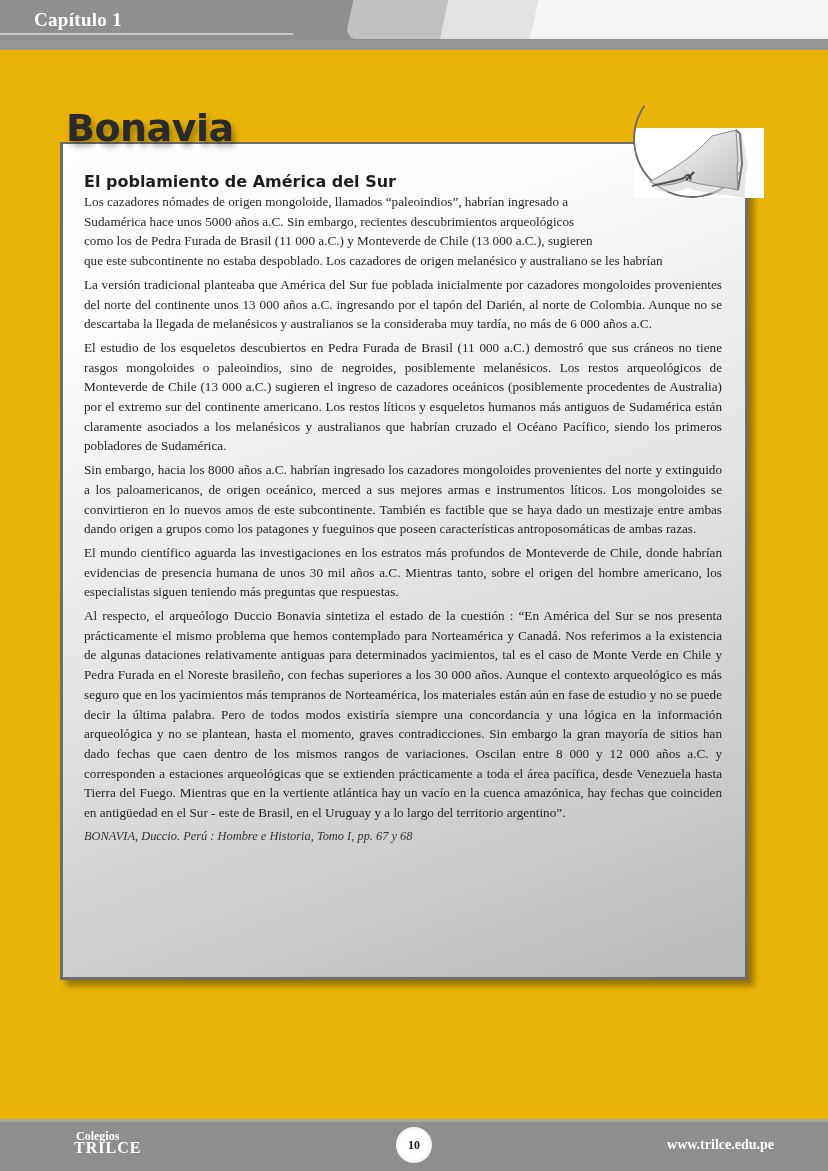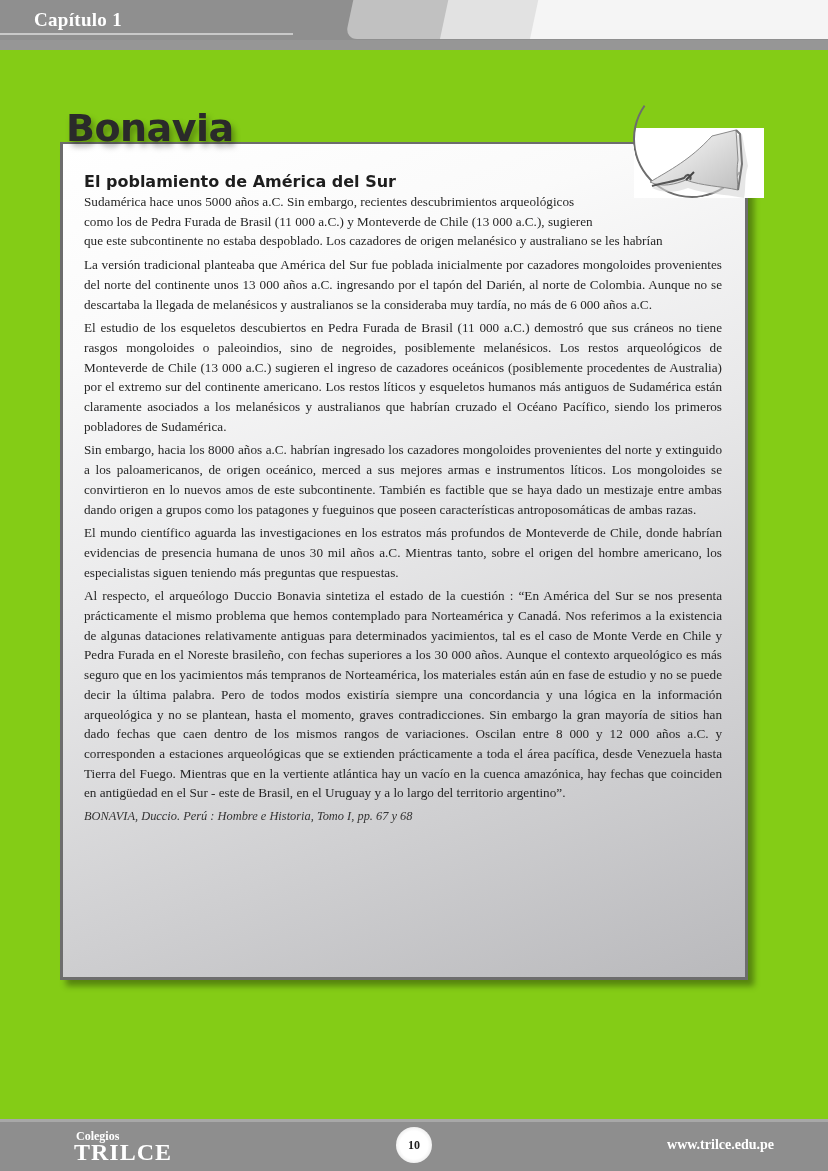--- a/index.html
+++ b/index.html
@@ -1,21 +1,21 @@
 <!DOCTYPE html>
 <html><head>
   <meta charset="utf-8">
   <style>
     * { box-sizing: border-box; margin: 0; padding: 0; }
     html, body {
       width: 828px; height: 1171px; overflow: hidden;
       background: #ffffff;
       font-family: "Liberation Serif", serif;
     }
-    .page { position: relative; width: 828px; height: 1171px; background: #84cc16; }
+    .page { position: relative; width: 828px; height: 1171px; background: #eab308; }
 
     
     .header {
       position: absolute; left: 0; top: 0; width: 828px; height: 50px;
       background: #8f8f8f; overflow: hidden;
     }
     .header .strip {
       position: absolute; left: 0; top: 40px; width: 828px; height: 10px;
       background: #969696;
     }
@@ -97,21 +97,21 @@
     }
     .footer .topline {
       position: absolute; left: 0; top: 0; width: 828px; height: 3px; background: #a8a8a8;
     }
     .brand-small {
       position: absolute; left: 76px; top: 10px;
       font-family: "Liberation Serif", serif; font-weight: bold; font-size: 12px; color: #fff;
     }
     .brand-big {
       position: absolute; left: 74px; top: 20px;
-      font-family: "Liberation Serif", serif; font-weight: bold; font-size: 24px; color: #fff; letter-spacing: 1px;
+      font-family: "Liberation Serif", serif; font-weight: bold; font-size: 16px; color: #fff; letter-spacing: 1px;
     }
     .page-badge {
       position: absolute; left: 396px; top: 8px; width: 36px; height: 36px; border-radius: 50%;
       background: radial-gradient(circle, #ffffff 55%, #ececec 75%, #bdbdbd 100%);
       display: flex; align-items: center; justify-content: center;
       font-family: "Liberation Serif", serif; font-weight: bold; font-size: 12px; color: #222;
     }
     .website {
       position: absolute; right: 54px; top: 18px;
       font-family: "Liberation Serif", serif; font-weight: bold; font-size: 14px; color: #fff;
@@ -151,20 +151,21 @@
       <path d="M96 2 L100 6 L102 36 L98 62" fill="none" stroke="#777" stroke-width="2"></path>
       <path d="M12 58 C24 54, 34 54, 44 50 C48 44, 52 48, 50 52" fill="none" stroke="#555" stroke-width="2"></path>
       <path d="M46 52 L54 44" stroke="#444" stroke-width="2"></path>
     </svg>
   </div>
 
   <div class="content">
     <div class="article-title">El poblamiento de América del Sur</div>
 
     <div class="para narrow">
+      <span class="line">Los cazadores nómades de origen mongoloide, llamados “paleoindios”, habrían ingresado a</span>
       <span class="line">Sudamérica hace unos 5000 años a.C. Sin embargo, recientes descubrimientos arqueológicos</span>
       <span class="line">como los de Pedra Furada de Brasil (11 000 a.C.) y Monteverde de Chile (13 000 a.C.), sugieren</span>
       <span class="line" style="width:638px;">que este subcontinente no estaba despoblado. Los cazadores de origen melanésico y australiano se les habrían</span>
     </div>
 
     <p class="para">La versión tradicional planteaba que América del Sur fue poblada inicialmente por cazadores mongoloides provenientes del norte del continente unos 13 000 años a.C. ingresando por el tapón del Darién, al norte de Colombia. Aunque no se descartaba la llegada de melanésicos y australianos se la consideraba muy tardía, no más de 6 000 años a.C.</p>
     <p class="para">El estudio de los esqueletos descubiertos en Pedra Furada de Brasil (11 000 a.C.) demostró que sus cráneos no tiene rasgos mongoloides o paleoindios, sino de negroides, posiblemente melanésicos. Los restos arqueológicos de Monteverde de Chile (13 000 a.C.) sugieren el ingreso de cazadores oceánicos (posiblemente procedentes de Australia) por el extremo sur del continente americano. Los restos líticos y esqueletos humanos más antiguos de Sudamérica están claramente asociados a los melanésicos y australianos que habrían cruzado el Océano Pacífico, siendo los primeros pobladores de Sudamérica.</p>
     <p class="para">Sin embargo, hacia los 8000 años a.C. habrían ingresado los cazadores mongoloides provenientes del norte y extinguido a los paloamericanos, de origen oceánico, merced a sus mejores armas e instrumentos líticos. Los mongoloides se convirtieron en lo nuevos amos de este subcontinente. También es factible que se haya dado un mestizaje entre ambas dando origen a grupos como los patagones y fueguinos que poseen características antroposomáticas de ambas razas.</p>
     <p class="para">El mundo científico aguarda las investigaciones en los estratos más profundos de Monteverde de Chile, donde habrían evidencias de presencia humana de unos 30 mil años a.C. Mientras tanto, sobre el origen del hombre americano, los especialistas siguen teniendo más preguntas que respuestas.</p>
     <p class="para">Al respecto, el arqueólogo Duccio Bonavia sintetiza el estado de la cuestión : “En América del Sur se nos presenta prácticamente el mismo problema que hemos contemplado para Norteamérica y Canadá. Nos referimos a la existencia de algunas dataciones relativamente antiguas para determinados yacimientos, tal es el caso de Monte Verde en Chile y Pedra Furada en el Noreste brasileño, con fechas superiores a los 30 000 años. Aunque el contexto arqueológico es más seguro que en los yacimientos más tempranos de Norteamérica, los materiales están aún en fase de estudio y no se puede decir la última palabra. Pero de todos modos existiría siempre una concordancia y una lógica en la información arqueológica y no se plantean, hasta el momento, graves contradicciones. Sin embargo la gran mayoría de sitios han dado fechas que caen dentro de los mismos rangos de variaciones. Oscilan entre 8 000 y 12 000 años a.C. y corresponden a estaciones arqueológicas que se extienden prácticamente a toda el área pacífica, desde Venezuela hasta Tierra del Fuego. Mientras que en la vertiente atlántica hay un vacío en la cuenca amazónica, hay fechas que coinciden en antigüedad en el Sur - este de Brasil, en el Uruguay y a lo largo del territorio argentino”.</p>

